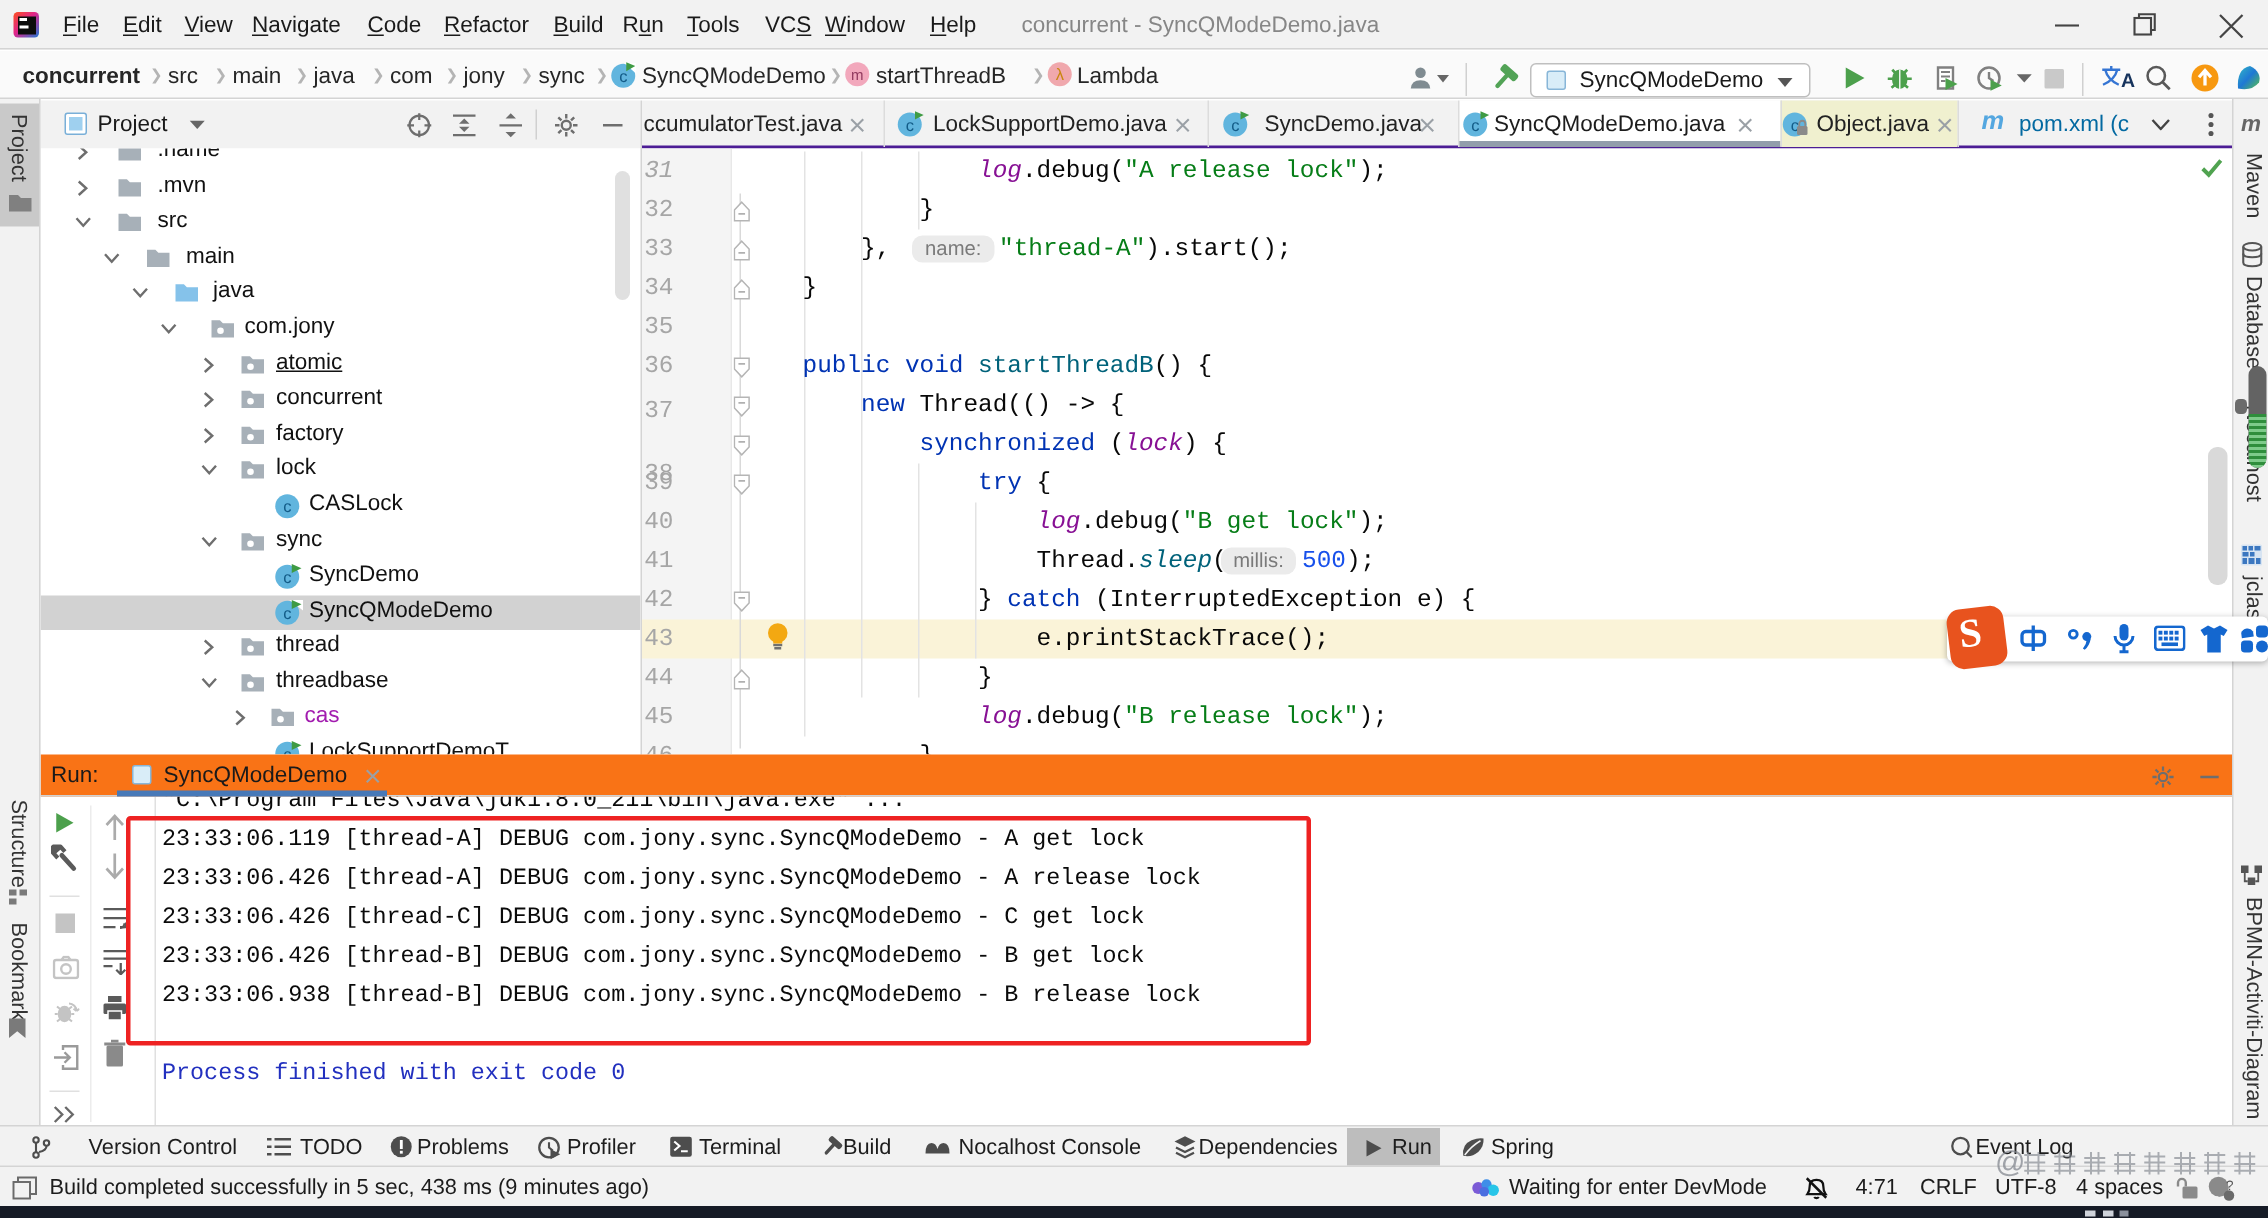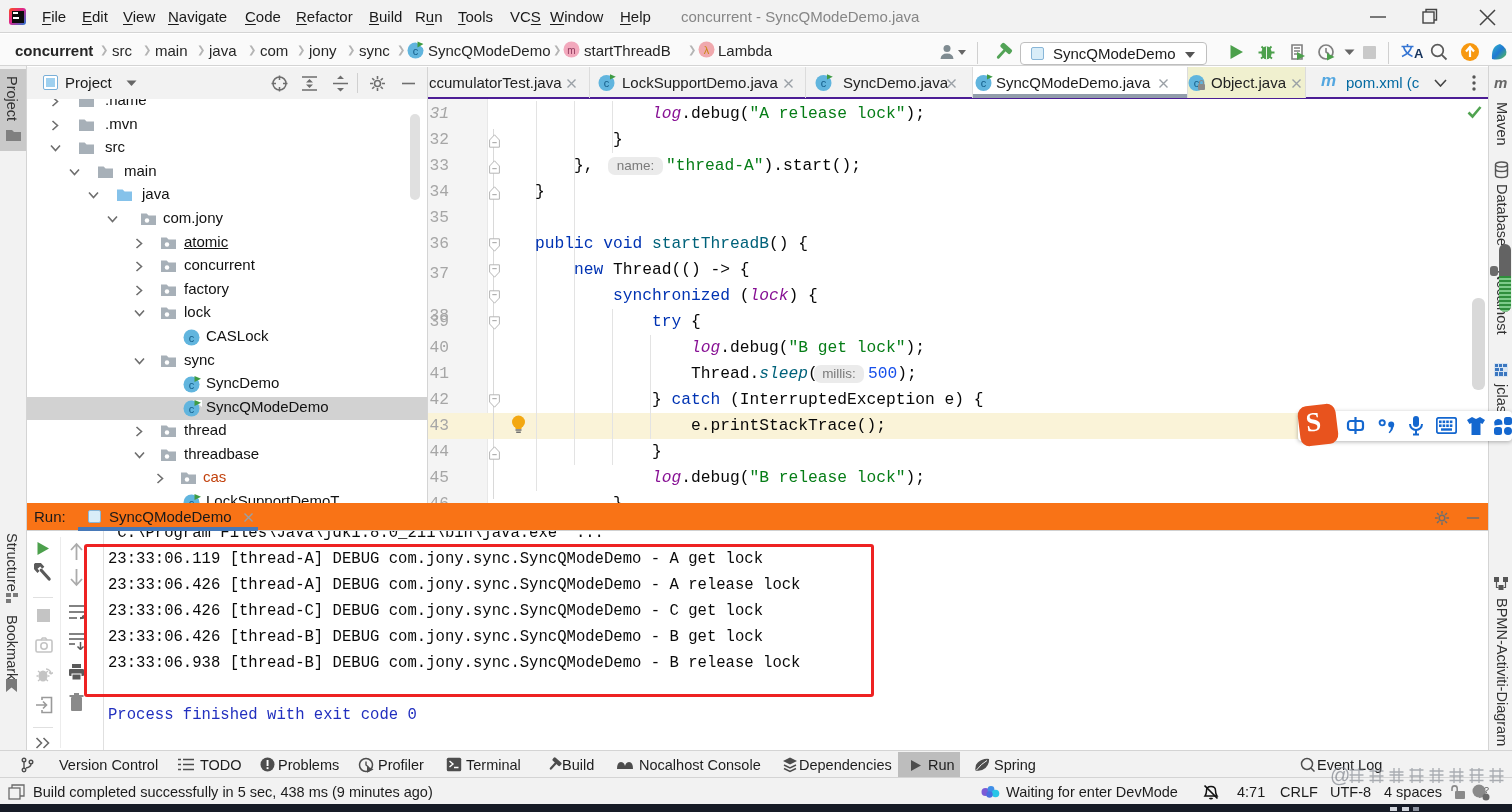--- a/index.html
+++ b/index.html
@@ -381,21 +381,21 @@
       <circle cx="7" cy="9.5" r="2.2" fill="#fff"></circle>
     </svg>
 <div class="abs" style="left:157px;top:346px;font-size:15px;color:#111;">threadbase</div>
 <svg class="abs" style="left:129px;top:374px;" width="8" height="11" viewBox="0 0 8 11">
       <path d="M1.5 1 L6.5 5.5 L1.5 10" stroke="#6e6e6e" stroke-width="1.6" fill="none"></path>
     </svg>
 <svg class="abs" style="left:153px;top:371px;" width="17" height="16" viewBox="0 0 17 16">
       <path d="M1 2.5 H6.6 L8.6 4.5 H16 V14 H1 Z" fill="#a7b0b8"></path>
       <circle cx="7" cy="9.5" r="2.2" fill="#fff"></circle>
     </svg>
-<div class="abs" style="left:176px;top:369px;font-size:15px;color:#c2410c;">cas</div>
+<div class="abs" style="left:176px;top:369px;font-size:15px;color:#a21caf;">cas</div>
 <svg class="abs" style="left:156px;top:395px;" width="19" height="17" viewBox="0 0 19 17">
       <circle cx="8.5" cy="8.5" r="8" fill="#61b5de"></circle>
       <text x="8.5" y="12.5" font-size="11" fill="#135c88" text-anchor="middle" font-family="Liberation Sans,sans-serif">c</text>
       <path d="M10 0 L19 0 L19 7 Z" fill="#fff"></path>
       <path d="M11.5 0 L18 2.8 L11.5 6 Z" fill="#3f9b44"></path>
     </svg>
 <div class="abs" style="left:179px;top:393px;font-size:15px;color:#111;">LockSupportDemoT</div>
 <div class="abs" style="left:383px;top:15px;width:10px;height:86px;background:#e0e0e0;border-radius:5px;"></div>
 </div>
 <div class="abs" id="pborder"></div>

